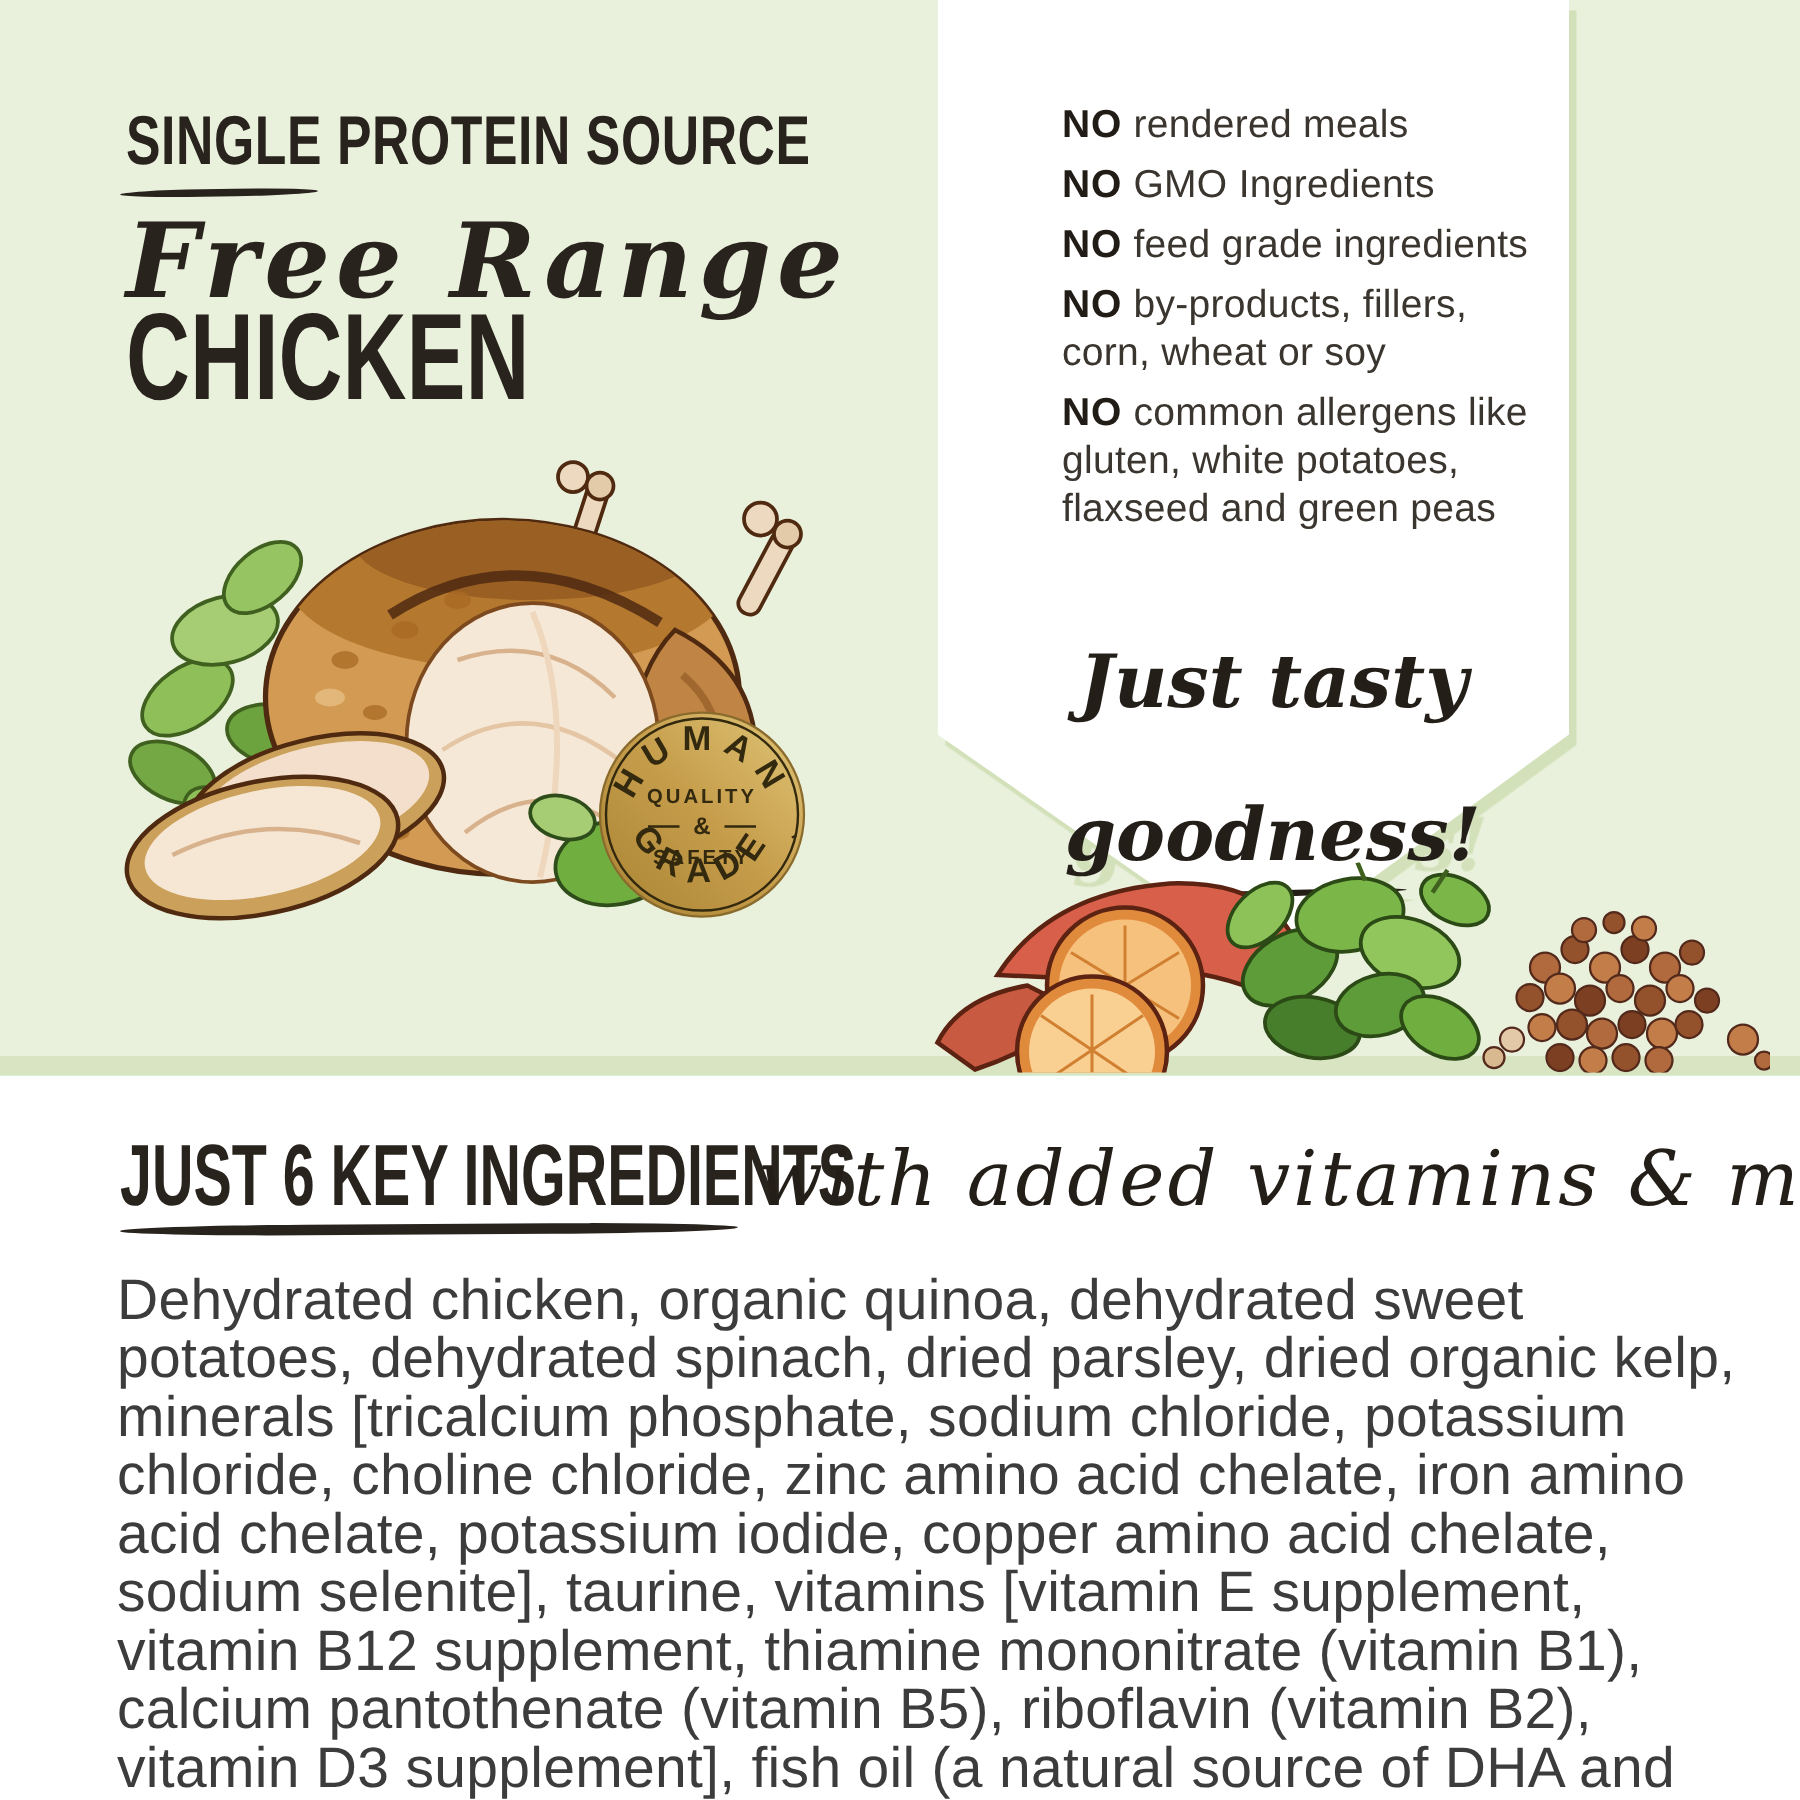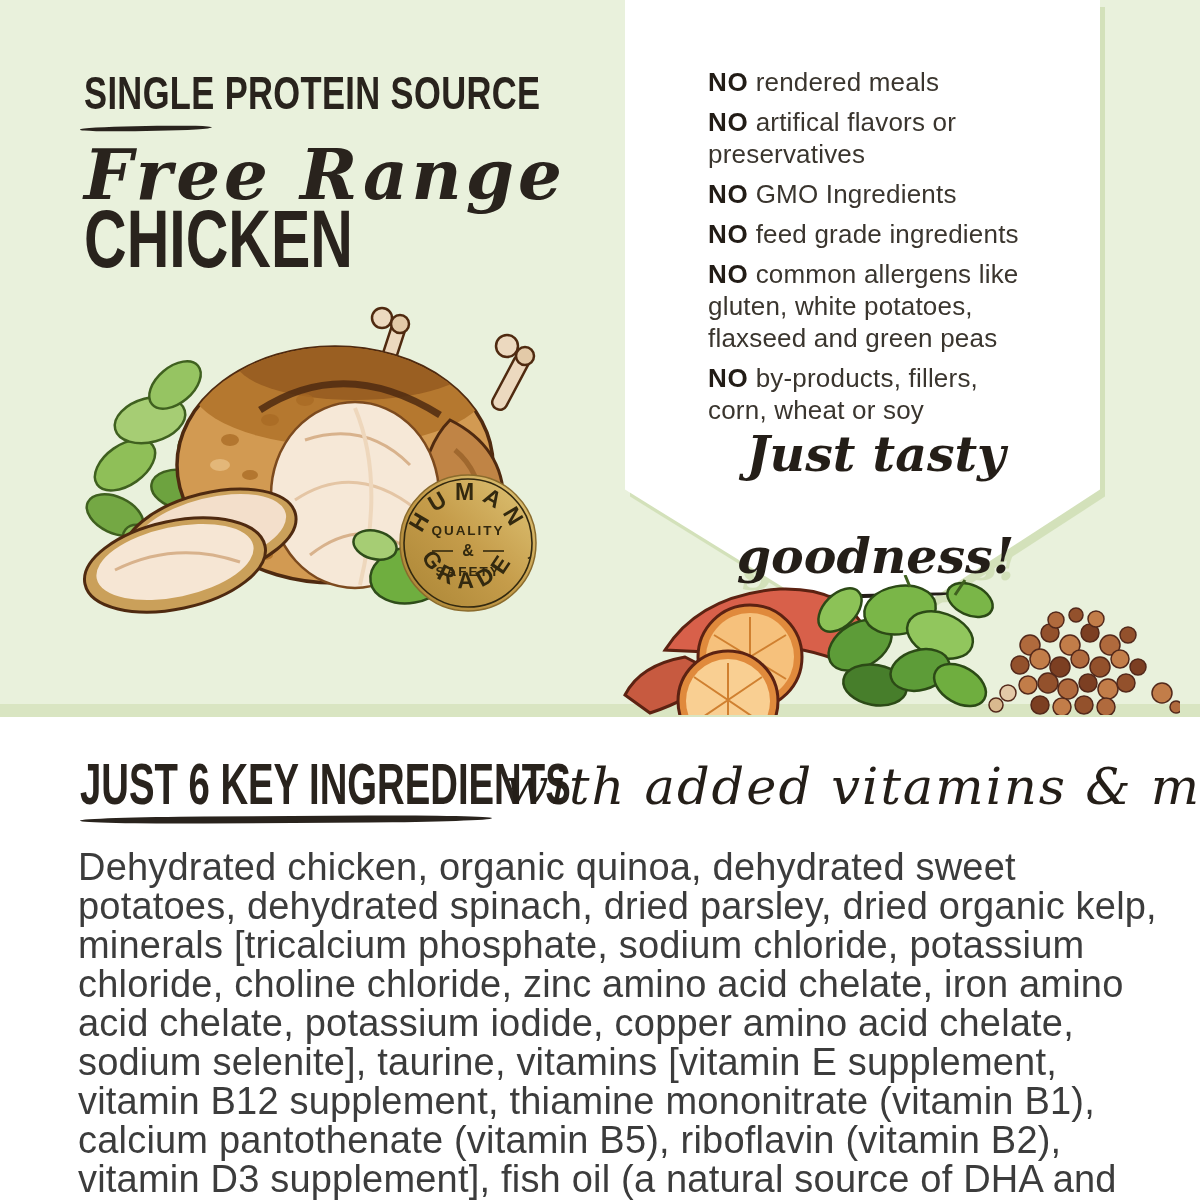--- a/index.html
+++ b/index.html
@@ -4,21 +4,21 @@
 <style>
   html,body{margin:0;padding:0;background:#ffffff;}
   .stage{position:relative;width:1200px;height:1200px;overflow:hidden;background:#22c55e;
          font-family:"Liberation Sans",sans-serif;color:#29231d;}
 
   
   .green-zone{position:absolute;left:0;top:0;width:1200px;height:717px;background:#e9f1dc;z-index:0;}
   .green-band{position:absolute;left:0;top:704px;width:1200px;height:13px;background:#d9e5c2;z-index:1;}
 
   
-  .banner{position:absolute;left:625px;top:0;width:475px;height:640px;z-index:2;
+  .banner{position:absolute;left:625px;top:0;width:421px;height:640px;z-index:2;
           filter:drop-shadow(5px 7px 0 #d3e1ba);}
   .banner-shape{position:absolute;inset:0;background:#ffffff;
           clip-path:polygon(0 0,100% 0,100% 76.5%,51.2% 100%,0 76.5%);}
   .no-list{position:absolute;left:83px;top:66px;width:334px;margin:0;padding:0;list-style:none;}
   .no-list li{font-size:26px;line-height:32px;color:#3a352e;margin:0 0 8px 0;letter-spacing:.2px;}
   .no-list li b{font-weight:bold;color:#221c16;letter-spacing:.6px;}
 
   .tagline{position:absolute;left:0;top:428px;width:100%;text-align:center;
            font-family:"DejaVu Serif",serif;font-style:italic;font-weight:bold;color:#241e18;}
   .tagline .t1{font-size:49px;line-height:1.1;padding-left:27px;}
@@ -139,25 +139,24 @@
         <ellipse cx="425" cy="285" rx="26" ry="17" fill="#5d9c38" transform="rotate(-25 425 285)"></ellipse>
         <ellipse cx="320" cy="245" rx="22" ry="14" fill="#a6cd74" transform="rotate(15 320 245)"></ellipse>
       </g>
     </svg>
   </div>
 
   <div class="banner">
     <div class="banner-shape"></div>
     <ul class="no-list">
         <li><b>NO</b> rendered meals</li>
-        <li><b>NO</b> artifical flavors or preservatives</li>
         <li><b>NO</b> GMO Ingredients</li>
         <li><b>NO</b> feed grade ingredients</li>
+        <li><b>NO</b> by-products, fillers, corn, wheat or soy</li>
         <li><b>NO</b> common allergens like gluten, white potatoes, flaxseed and green peas</li>
-        <li><b>NO</b> by-products, fillers, corn, wheat or soy</li>
       </ul>
     <div class="tagline">
       <div class="t1">Just tasty</div>
       <div class="t2">goodness!</div>
       <div class="t-underline"></div>
     </div>
   </div>
 
   <div class="produce-wrap">
     <svg width="570" height="140" viewBox="0 0 570 140">

